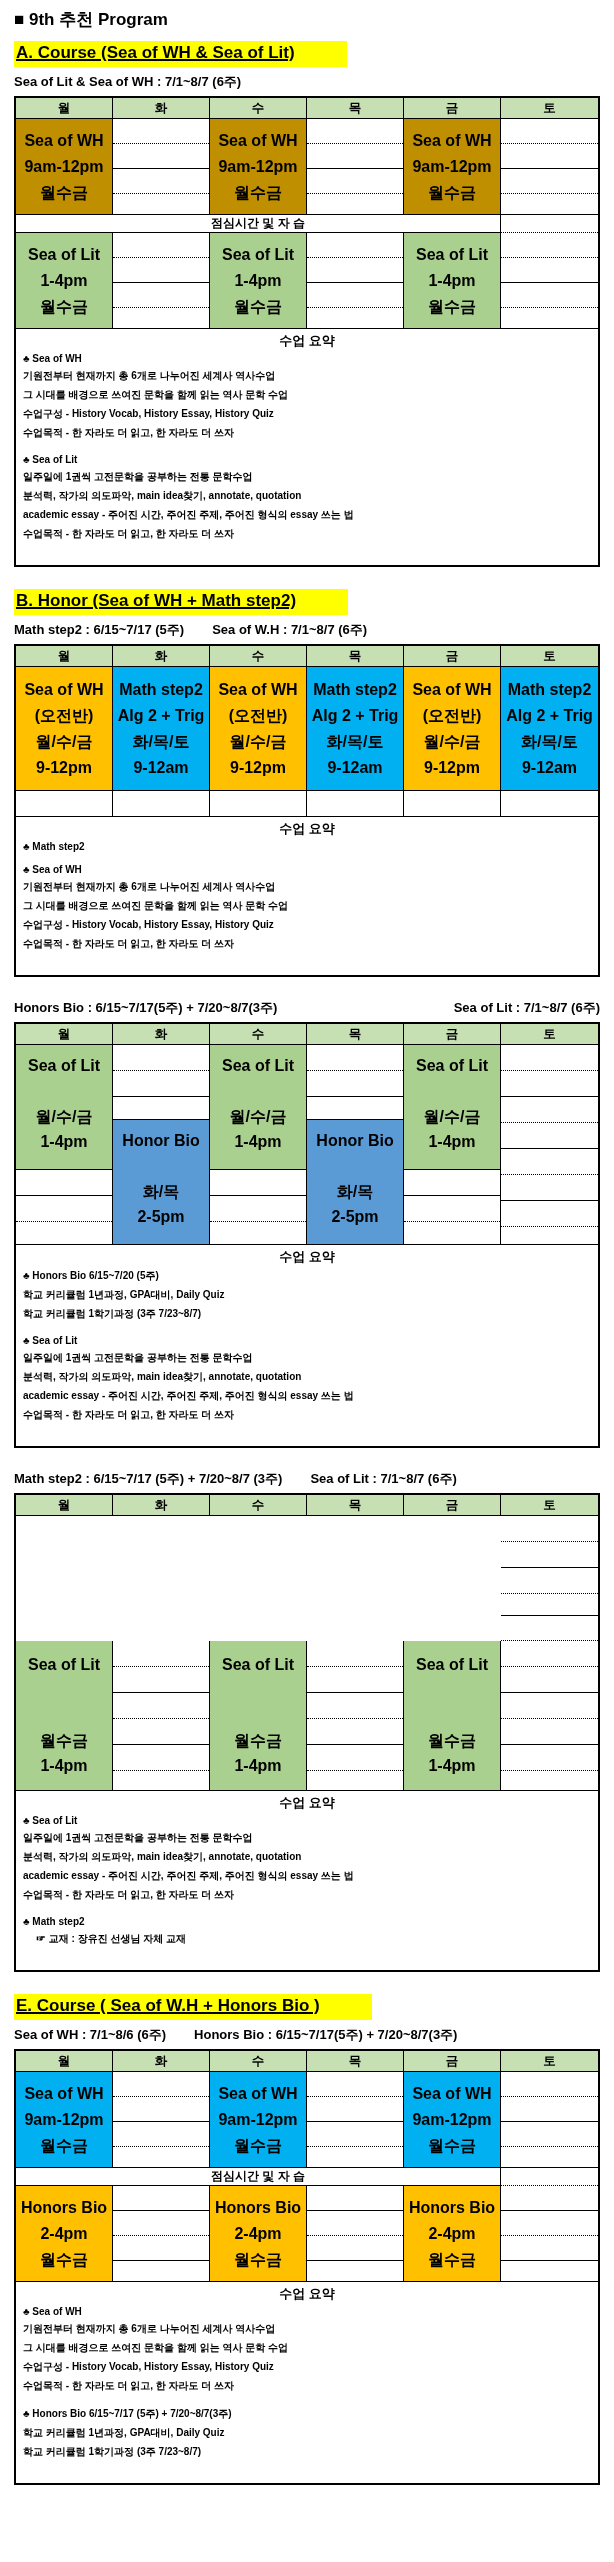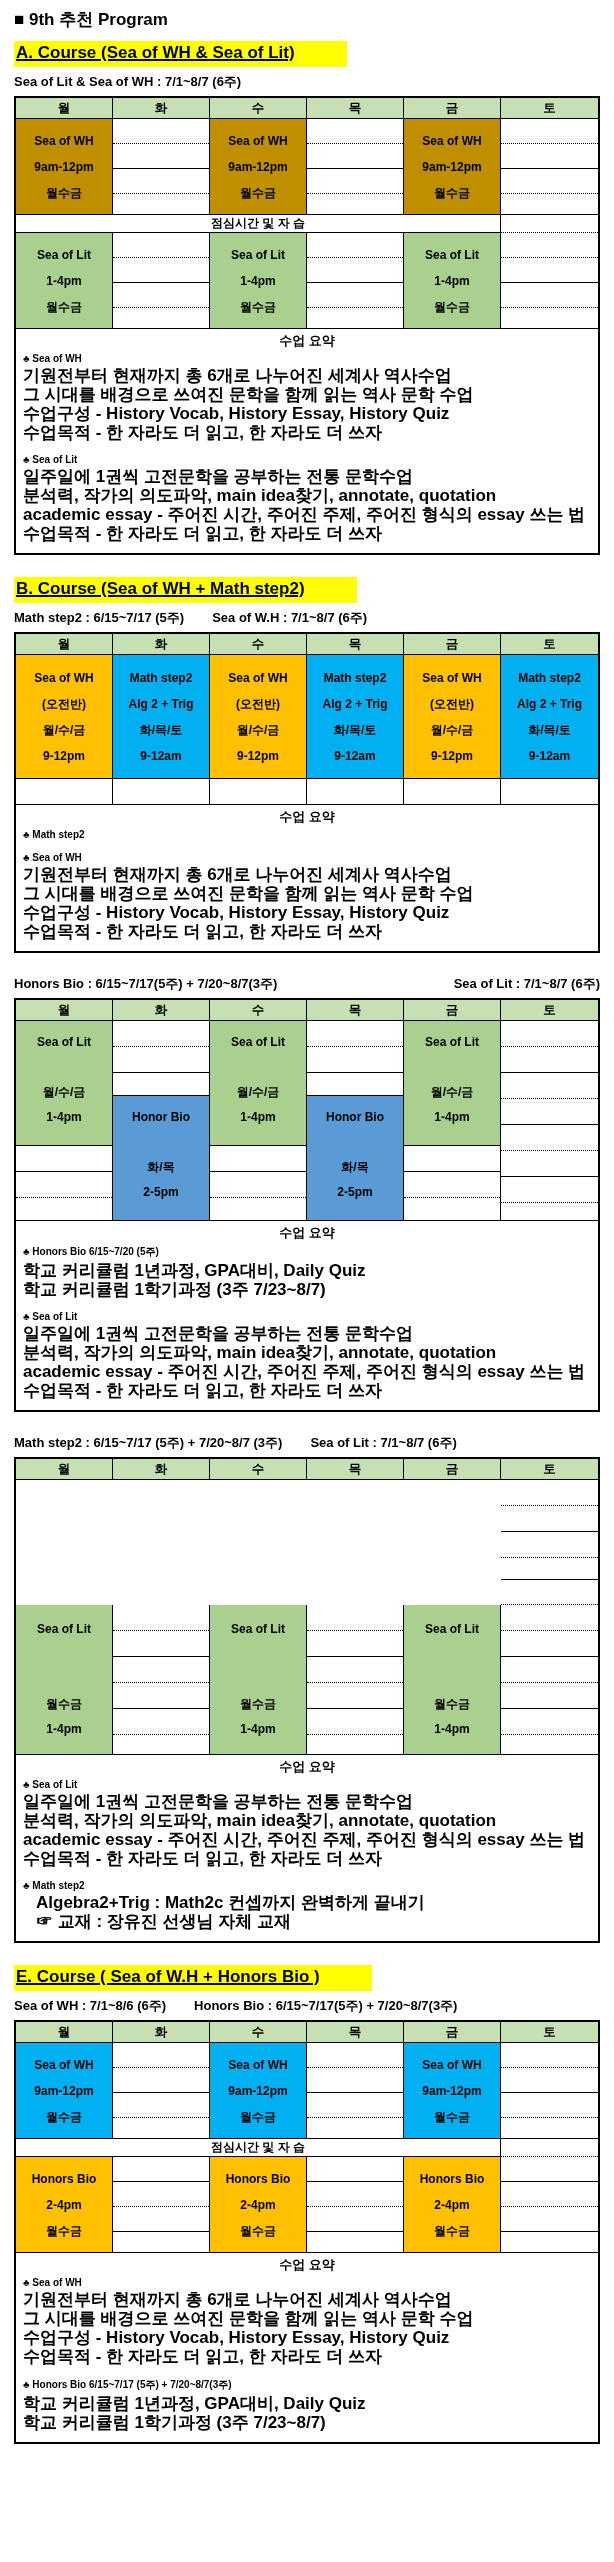--- a/index.html
+++ b/index.html
@@ -23,45 +23,45 @@
   .tB { grid-template-rows:21px 124px 26px auto; }
   .tC { grid-template-rows:21px repeat(8,25px) auto; }
   .tD { grid-template-rows:21px repeat(11,25px) auto; }
 
   .c { border-right:1px solid #000; border-bottom:1px solid #000; }
   .noR { border-right:none; }
   .bdot { border-bottom:1px dotted #000; }
   .hd { background:#C6E0B4; display:flex; align-items:center; justify-content:center;
         font-size:12.5px; }
   .blk { display:flex; flex-direction:column; align-items:center; justify-content:center;
-         text-align:center; font-size:12px; line-height:26px; }
+         text-align:center; font-size:16px; line-height:26px; }
   .blk4d { line-height:25px; }
   .gold   { background:#BF8F00; }
   .green  { background:#A9D08E; }
   .orange { background:#FFC000; }
   .cyan   { background:#00B0F0; }
   .blue   { background:#5B9BD5; }
   .split { justify-content:flex-start; padding-top:13px; line-height:16px; }
   .split .grp { margin-top:30px; line-height:25px; }
   .split.tall { padding-top:16px; }
   .split.tall .grp { margin-top:55px; }
 
   .empty { display:flex; flex-direction:column; }
   .sub { display:block; width:100%; }
   .h24 { height:24px; } .h25 { height:25px; }
   .bd { border-bottom:1px dotted #000; }
   .bs { border-bottom:1px solid #000; }
 
   .wide { display:flex; align-items:center; justify-content:center; font-size:12px; }
 
-  .sum { border:none; padding:2px 7px 10px; }
+  .sum { border:none; padding:2px 7px 22px; }
   .sum-title { text-align:center; font-size:13px; margin:1px 0 3px; font-weight:700; }
   .sum-h { font-size:10px; margin:12px 0 2px; font-weight:700; }
   .sum-h.first { margin-top:0; }
-  .sum-p { font-size:17px; line-height:19px; margin:0; font-weight:700; }
+  .sum-p { font-size:10px; line-height:19px; margin:0; font-weight:700; }
   .ind { padding-left:13px; }
 </style>
 </head>
 <body>
 
 <div class="page">
 
   <h1 class="main-title">■ 9th 추천 Program</h1>
 
   <section class="first">
@@ -155,21 +155,21 @@
         <p class="sum-p">일주일에 1권씩 고전문학을 공부하는 전통 문학수업</p>
         <p class="sum-p">분석력, 작가의 의도파악, main idea찾기, annotate, quotation</p>
         <p class="sum-p">academic essay - 주어진 시간, 주어진 주제, 주어진 형식의  essay 쓰는 법</p>
         <p class="sum-p">수업목적 - 한 자라도 더 읽고, 한 자라도 더 쓰자</p>
       </div>
     </div>
   </section>
 
   <section>
     <div class="sec-bar">
-      <span>B. Course (Sea of WH + Math step2)</span>
+      <span>B. Honor (Sea of WH + Math step2)</span>
     </div>
     <div class="subtitle">
       <span>Math step2 : 6/15~7/17 (5주)</span>
       <span>Sea of W.H : 7/1~8/7 (6주)</span>
     </div>
     <div class="tbl tB">
       <div class="c hd" style="grid-area:1/1">월</div>
       <div class="c hd" style="grid-area:1/2">화</div>
       <div class="c hd" style="grid-area:1/3">수</div>
       <div class="c hd" style="grid-area:1/4">목</div>
@@ -392,21 +392,20 @@
         </div>
 
       <div class="sum" style="grid-area:13/1/14/7">
         <div class="sum-title">수업 요약</div>
         <div class="sum-h first">♣ Sea of Lit</div>
         <p class="sum-p">일주일에 1권씩 고전문학을 공부하는 전통 문학수업</p>
         <p class="sum-p">분석력, 작가의 의도파악, main idea찾기, annotate, quotation</p>
         <p class="sum-p">academic essay - 주어진 시간, 주어진 주제, 주어진 형식의  essay 쓰는 법</p>
         <p class="sum-p">수업목적 - 한 자라도 더 읽고, 한 자라도 더 쓰자</p>
         <div class="sum-h">♣ Math step2</div>
-        <p class="sum-p ind">Algebra2+Trig : Math2c 컨셉까지 완벽하게 끝내기</p>
         <p class="sum-p ind">☞ 교재 : 장유진 선생님 자체 교재</p>
       </div>
     </div>
   </section>
 
   <section>
     <div class="sec-bar">
       <span>E. Course ( Sea of W.H + Honors Bio )</span>
     </div>
     <div class="subtitle">

